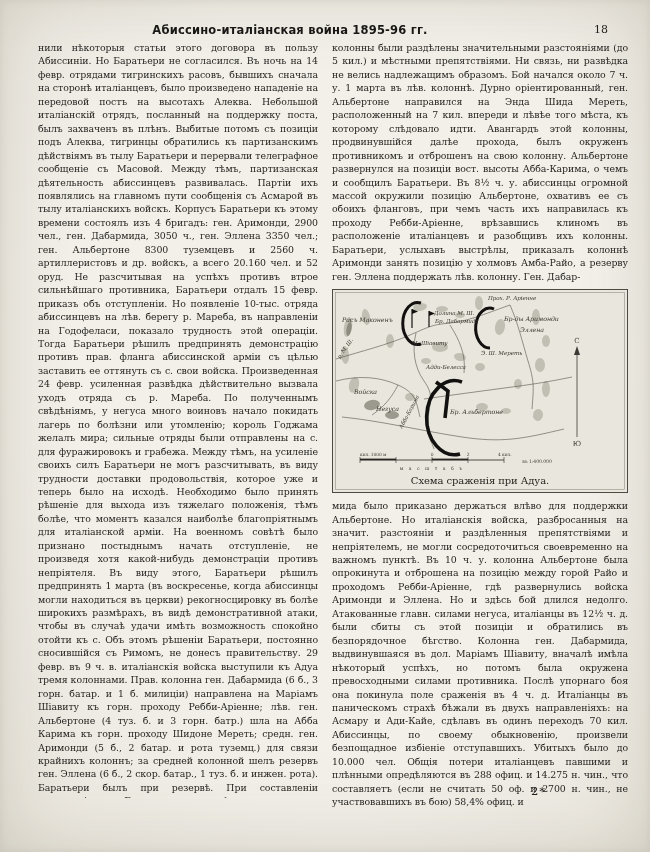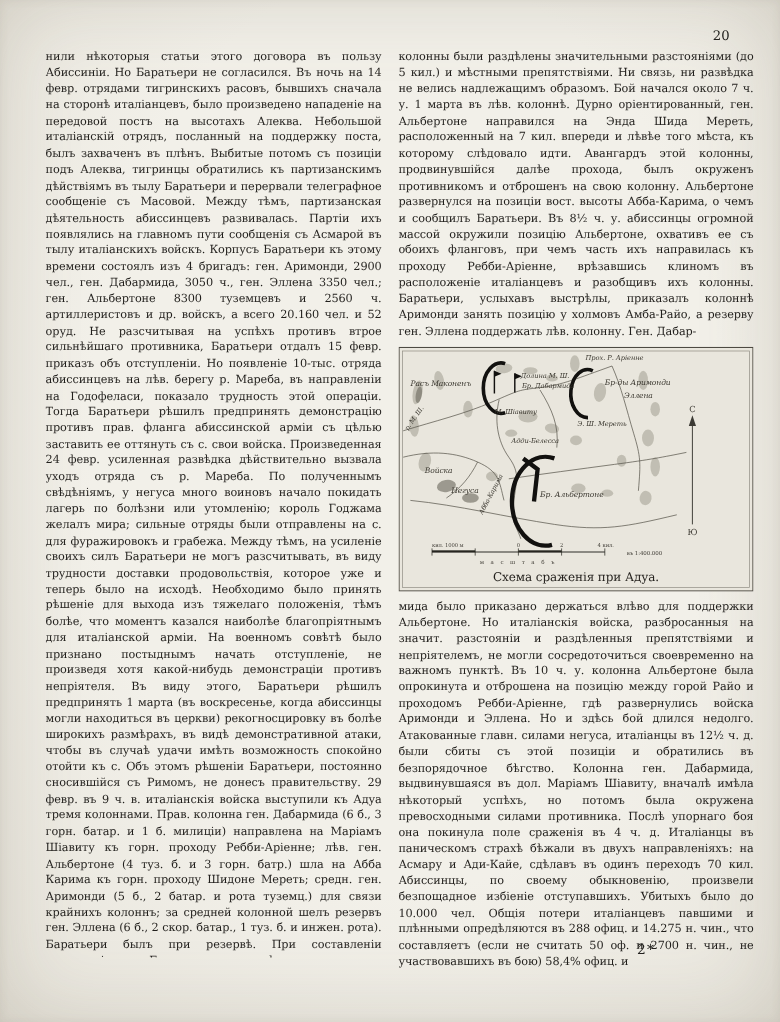--- a/index.html
+++ b/index.html
@@ -24,21 +24,22 @@
   .sig{position:absolute;top:784px;right:104px;font-size:11.5px;letter-spacing:1px;color:#22211e;}
   .map-label{font-family:"DejaVu Serif", serif;font-style:italic;fill:#3a372f;}
   .map-tiny{font-family:"DejaVu Serif", serif;fill:#44413a;}
 </style>
 </head>
 <body>
 
 <div class="vignette"></div>
 
 <div class="header">
-  <div class="page-number">20</div>
+  <div class="header-title">Абиссино-италіанская война 1895-96 гг.</div>
+  <div class="page-number">18</div>
 </div>
 
 <div class="columns">
   <div class="col col-left">нили нѣкоторыя статьи этого договора въ пользу Абиссиніи. Но Баратьери не согласился. Въ ночь на 14 февр. отрядами тигринскихъ расовъ, бывшихъ сначала на сторонѣ италіанцевъ, было произведено нападеніе на передовой постъ на высотахъ Алеква. Небольшой италіанскій отрядъ, посланный на поддержку поста, былъ захваченъ въ плѣнъ. Выбитые потомъ съ позиціи подъ Алеква, тигринцы обратились къ партизанскимъ дѣйствіямъ въ тылу Баратьери и перервали телеграфное сообщеніе съ Масовой. Между тѣмъ, партизанская дѣятельность абиссинцевъ развивалась. Партіи ихъ появлялись на главномъ пути сообщенія съ Асмарой въ тылу италіанскихъ войскъ. Корпусъ Баратьери къ этому времени состоялъ изъ 4 бригадъ: ген. Аримонди, 2900 чел., ген. Дабармида, 3050 ч., ген. Эллена 3350 чел.; ген. Альбертоне 8300 туземцевъ и 2560 ч. артиллеристовъ и др. войскъ, а всего 20.160 чел. и 52 оруд. Не разсчитывая на успѣхъ противъ втрое сильнѣйшаго противника, Баратьери отдалъ 15 февр. приказъ объ отступленіи. Но появленіе 10-тыс. отряда абиссинцевъ на лѣв. берегу р. Мареба, въ направленіи на Годофеласи, показало трудность этой операціи. Тогда Баратьери рѣшилъ предпринять демонстрацію противъ прав. фланга абиссинской арміи съ цѣлью заставить ее оттянуть съ с. свои войска. Произведенная 24 февр. усиленная развѣдка дѣйствительно вызвала уходъ отряда съ р. Мареба. По полученнымъ свѣдѣніямъ, у негуса много воиновъ начало покидать лагерь по болѣзни или утомленію; король Годжама желалъ мира; сильные отряды были отправлены на с. для фуражировокъ и грабежа. Между тѣмъ, на усиленіе своихъ силъ Баратьери не могъ разсчитывать, въ виду трудности доставки продовольствія, которое уже и теперь было на исходѣ. Необходимо было принять рѣшеніе для выхода изъ тяжелаго положенія, тѣмъ болѣе, что моментъ казался наиболѣе благопріятнымъ для италіанской арміи. На военномъ совѣтѣ было признано постыднымъ начать отступленіе, не произведя хотя какой-нибудь демонстраціи противъ непріятеля. Въ виду этого, Баратьери рѣшилъ предпринять 1 марта (въ воскресенье, когда абиссинцы могли находиться въ церкви) рекогносцировку въ болѣе широкихъ размѣрахъ, въ видѣ демонстративной атаки, чтобы въ случаѣ удачи имѣть возможность спокойно отойти къ с. Объ этомъ рѣшеніи Баратьери, постоянно сносившійся съ Римомъ, не донесъ правительству. 29 февр. въ 9 ч. в. италіанскія войска выступили къ Адуа тремя колоннами. Прав. колонна ген. Дабармида (6 б., 3 горн. батар. и 1 б. милиціи) направлена на Маріамъ Шіавиту къ горн. проходу Ребби-Аріенне; лѣв. ген. Альбертоне (4 туз. б. и 3 горн. батр.) шла на Абба Карима къ горн. проходу Шидоне Мереть; средн. ген. Аримонди (5 б., 2 батар. и рота туземц.) для связи крайнихъ колоннъ; за средней колонной шелъ резервъ ген. Эллена (6 б., 2 скор. батар., 1 туз. б. и инжен. рота). Баратьери былъ при резервѣ. При составленіи диспозиціи, у Баратьери не имѣлось достаточно вѣрныхъ свѣдѣній ни о расположеніи противника, ни о мѣстности. Рекогносцировка не была произведена, а руководствовались кроки, составленнымъ въ штабѣ отряда по разсказамъ туземцевъ; офицерамъ отряда не было сообщено о цѣли ночного марша. Во время похода</div>
 
   <div class="col col-right">
     <div>колонны были раздѣлены значительными разстояніями (до 5 кил.) и мѣстными препятствіями. Ни связь, ни развѣдка не велись надлежащимъ образомъ. Бой начался около 7 ч. у. 1 марта въ лѣв. колоннѣ. Дурно оріентированный, ген. Альбертоне направился на Энда Шида Мереть, расположенный на 7 кил. впереди и лѣвѣе того мѣста, къ которому слѣдовало идти. Авангардъ этой колонны, продвинувшійся далѣе прохода, былъ окруженъ противникомъ и отброшенъ на свою колонну. Альбертоне развернулся на позиціи вост. высоты Абба-Карима, о чемъ и сообщилъ Баратьери. Въ 8½ ч. у. абиссинцы огромной массой окружили позицію Альбертоне, охвативъ ее съ обоихъ фланговъ, при чемъ часть ихъ направилась къ проходу Ребби-Аріенне, врѣзавшись клиномъ въ расположеніе италіанцевъ и разобщивъ ихъ колонны. Баратьери, услыхавъ выстрѣлы, приказалъ колоннѣ Аримонди занять позицію у холмовъ Амба-Райо, а резерву ген. Эллена поддержать лѣв. колонну. Ген. Дабар-</div>
 
     <figure class="map-figure" style="margin-left:0;margin-right:0;">
       <svg width="296" height="204" viewBox="0 0 296 204">

